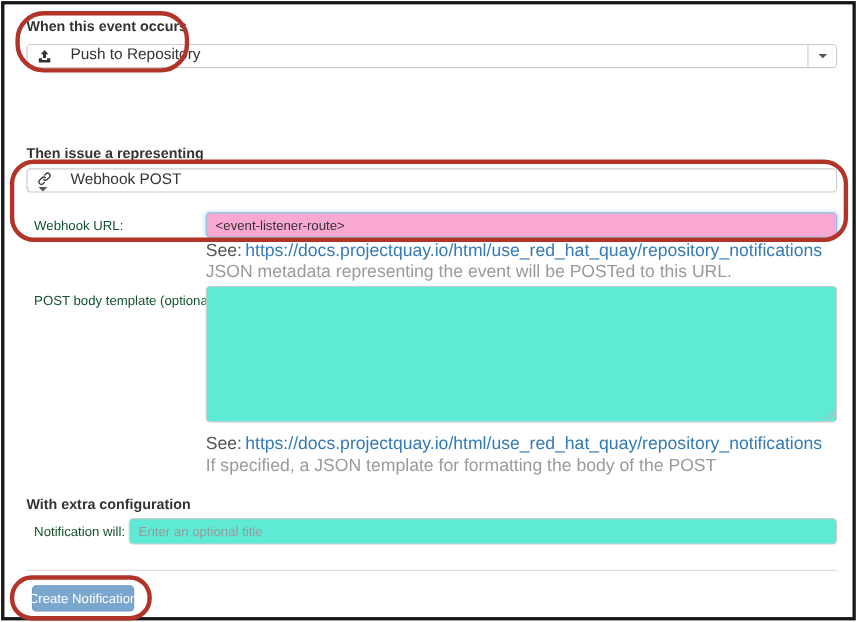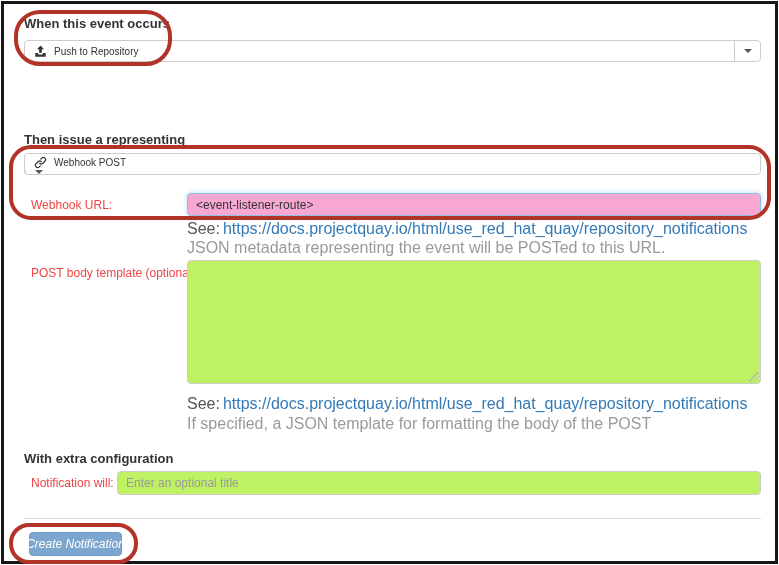--- a/index.html
+++ b/index.html
@@ -30,55 +30,54 @@
     border: 1px solid #ccc;
     border-radius: 4px;
     background: #fff;
     display: flex;
     align-items: stretch;
     cursor: pointer;
   }
   .sel-main {
     flex: 1;
     display: flex;
-    align-items: center;
-    gap: 7px;
+    gap: 17px;
     padding: 0 9px;
-    font-size: 10px;
+    font-size: 14px;
     color: #333;
     white-space: nowrap;
   }
   .sel-caret {
     width: 26px;
     border-left: 1px solid #ccc;
     display: flex;
     align-items: center;
     justify-content: center;
   }
   .caret {
     width: 0; height: 0;
     border-left: 4px solid transparent;
     border-right: 4px solid transparent;
     border-top: 4px solid #555;
   }
   .icon { display: inline-flex; align-items: center; }
   .lbl {
     position: absolute;
     font-size: 12px;
-    color: #ef4444;
+    color: #14532d;
     white-space: nowrap;
   }
   .inp {
     position: absolute;
     border: 1px solid #ccc;
     border-radius: 4px;
     font-size: 12px;
     padding: 0 8px;
     color: #333;
-    background: #bef264;
+    background: #5eead4;
     font-family: "Liberation Sans", sans-serif;
     outline: none;
   }
   .inp::placeholder { color: #9a9a9a; }
   .inp.error {
     background: #f9a8d4;
     border-color: #8ebfe2;
     box-shadow: 0 0 5px rgba(102,175,233,.45);
   }
   textarea.inp { resize: none; padding: 6px 8px; }
@@ -183,19 +182,19 @@
   <div class="help" style="left:183px; top:411px;">If specified, a JSON template for formatting the body of the POST</div>
 
   <div class="hd" style="left:20px; top:447px;">With extra configuration</div>
 
   <div class="lbl" style="left:27px; top:472px;">Notification will:</div>
 
   <input class="inp" type="text" style="left: 113px; top: 467px; width: 644px; height: 24px;" placeholder="Enter an optional title">
 
   <div class="divider" style="left:20px; top:514px; width:737px;"></div>
 
-  <button class="btn" style="left:25px; top:528px; width:93px; height:24px;font-style:italic;">Create Notification</button>
+  <button class="btn" style="left:25px; top:528px; width:93px; height:24px;">Create Notification</button>
 
   <div class="annot" style="left:10px; top:6px; width:158px; height:56px; border-radius:26px;"></div>
   <div class="annot" style="left:5px; top:141px; width:762px; height:75px; border-radius:22px;"></div>
   <div class="annot" style="left:5px; top:519px; width:129px; height:41px; border-radius:20px;"></div>
 
 </div>
 
 </body></html>

